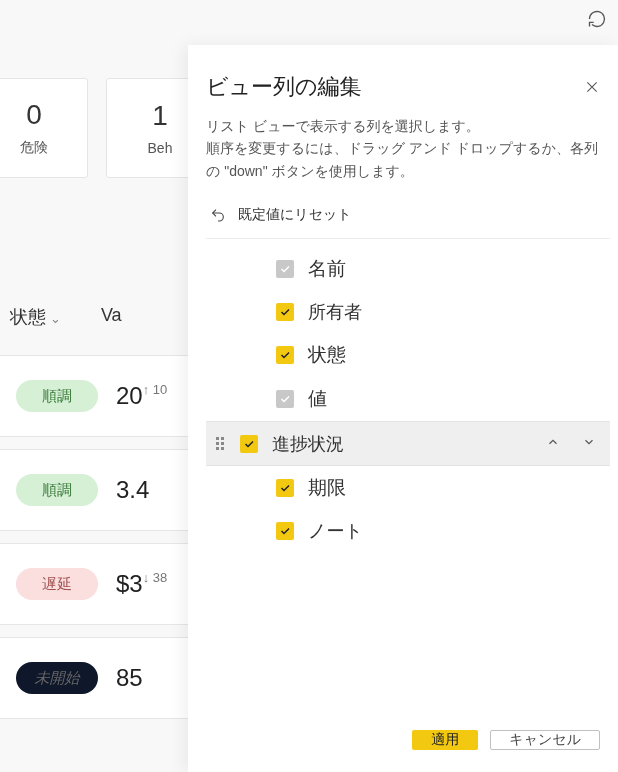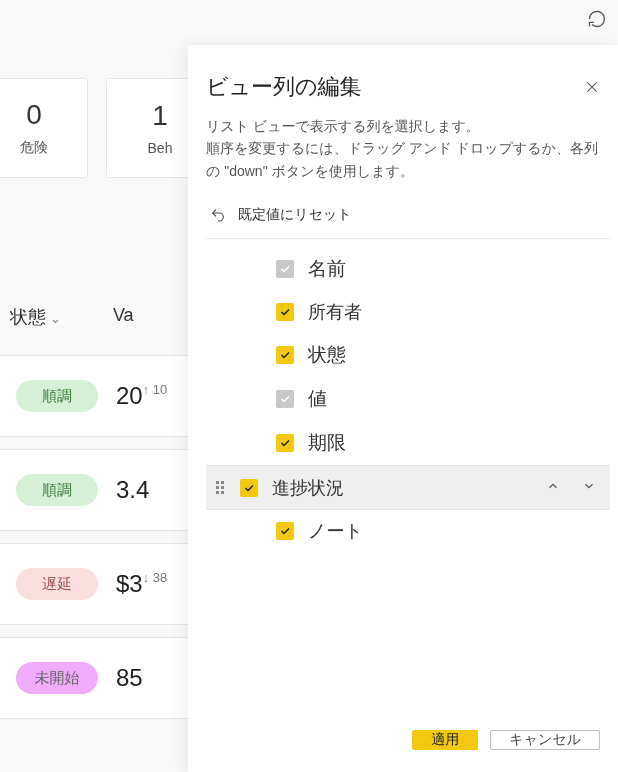--- a/index.html
+++ b/index.html
@@ -36,21 +36,21 @@
     align-items: center; justify-content: center;
     gap: 8px;
   }
   .card .num { font-size: 28px; font-weight: 400; color: #333; }
   .card .lbl { font-size: 14px; color: #555; }
 
   
   .tbl-header {
     position: absolute;
     top: 305px; left: 10px;
-    display: flex; gap: 52px;
+    display: flex; gap: 40px;
     font-size: 18px; color: #333;
   }
   .tbl-header .chev { font-size: 13px; color: #888; margin-left: 4px; }
   .rows { position: absolute; top: 355px; left: 0; width: 200px; }
   .rowline {
     height: 82px;
     background: #fff;
     border-top: 1px solid #e6e6e6;
     border-bottom: 1px solid #e6e6e6;
     margin-bottom: 12px;
@@ -58,21 +58,21 @@
     gap: 18px;
     padding-left: 16px;
   }
   .pill {
     width: 82px; height: 32px; border-radius: 16px;
     display: flex; align-items: center; justify-content: center;
     font-size: 15px;
   }
   .pill.green { background: #d6f0d6; color: #3a7a3a; }
   .pill.red { background: #fbdede; color: #a05050; }
-  .pill.gray { background: #f0abfc; color: #666; }
+  .pill.gray { background: #0f172a; color: #666; font-style: italic; }
   .valcol { display: flex; flex-direction: row; }
   .valbig { font-size: 24px; color: #222; }
   .valsub { font-size: 13px; color: #777; }
   .valsub.up::before { content:"↑ "; }
   .valsub.dn::before { content:"↓ "; }
 
   
   .panel {
     position: absolute;
     top: 45px; right: 0;
@@ -240,30 +240,20 @@
       <div class="col-item big">
         <div class="spacer-handle"></div>
         <div class="spacer-lead"></div>
         <div class="chkbox gray">
           <svg viewBox="0 0 24 24" fill="none" stroke="#fff" stroke-width="3">
             <path d="M5 12l5 5L20 7"></path>
           </svg>
         </div>
         <div class="txt">値</div>
       </div>
-      <div class="col-item big">
-        <div class="spacer-handle"></div>
-        <div class="spacer-lead"></div>
-        <div class="chkbox yellow">
-          <svg viewBox="0 0 24 24" fill="none" stroke="#222" stroke-width="3">
-            <path d="M5 12l5 5L20 7"></path>
-          </svg>
-        </div>
-        <div class="txt">期限</div>
-      </div>
       <div class="col-item active">
         <div class="drag-handle">
           <span>
             <i></i>
             <i></i>
           </span>
           <span>
             <i></i>
             <i></i>
           </span>
@@ -280,20 +270,30 @@
         <div class="txt">進捗状況</div>
         <div class="arrows">
           <span><svg width="14" height="14" viewBox="0 0 24 24" fill="none" stroke="#555" stroke-width="2">
               <path d="M6 15l6-6 6 6"></path>
             </svg></span>
           <span><svg width="14" height="14" viewBox="0 0 24 24" fill="none" stroke="#555" stroke-width="2">
               <path d="M6 9l6 6 6-6"></path>
             </svg></span>
         </div>
       </div>
+      <div class="col-item big">
+        <div class="spacer-handle"></div>
+        <div class="spacer-lead"></div>
+        <div class="chkbox yellow">
+          <svg viewBox="0 0 24 24" fill="none" stroke="#222" stroke-width="3">
+            <path d="M5 12l5 5L20 7"></path>
+          </svg>
+        </div>
+        <div class="txt">期限</div>
+      </div>
       <div class="col-item">
         <div class="spacer-handle"></div>
         <div class="spacer-lead"></div>
         <div class="chkbox yellow">
           <svg viewBox="0 0 24 24" fill="none" stroke="#222" stroke-width="3">
             <path d="M5 12l5 5L20 7"></path>
           </svg>
         </div>
         <div class="txt">ノート</div>
       </div>

